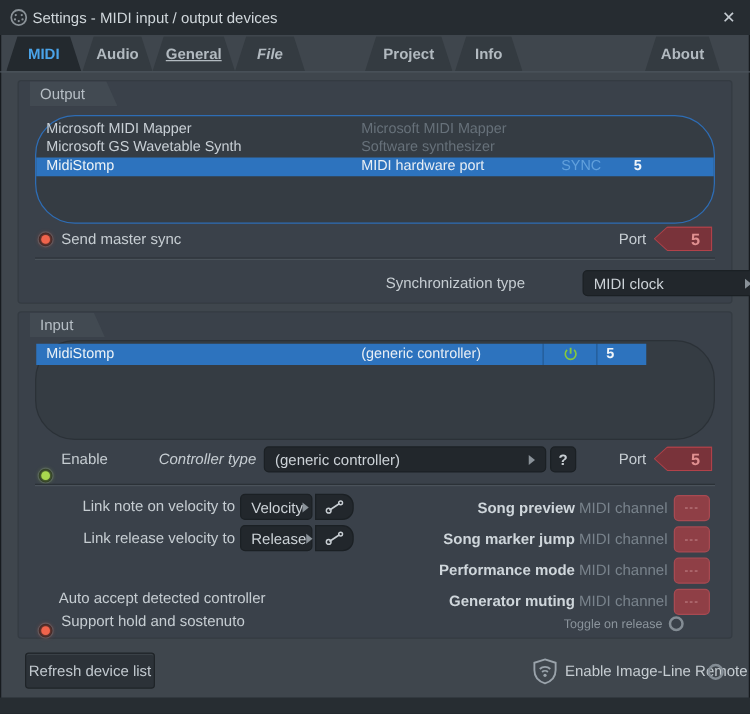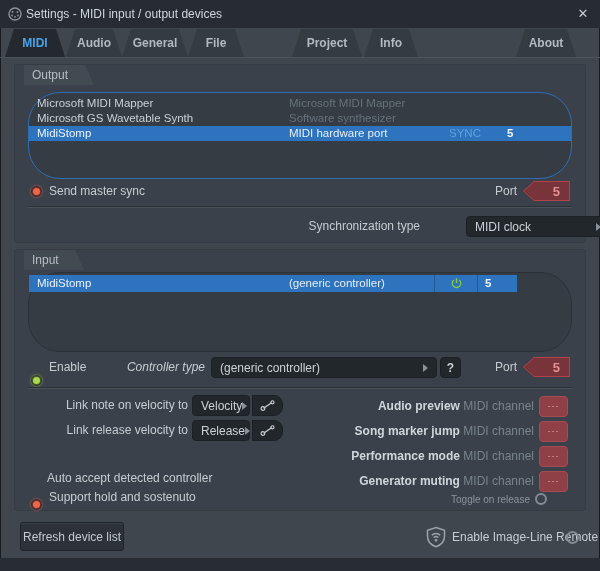--- a/index.html
+++ b/index.html
@@ -102,22 +102,22 @@
       <circle cx="4.6" cy="5" r="0.9" fill="#8a9298"></circle>
         <circle cx="9.4" cy="5" r="0.9" fill="#8a9298"></circle>
       <circle cx="7" cy="9.8" r="0.9" fill="#8a9298"></circle>
     </svg>
     <div class="abs title-text">Settings - MIDI input / output devices</div>
     <div class="abs close-x">✕</div>
   </div>
 
   <div class="abs tab active" style="left:5px;width:60px;">MIDI</div>
   <div class="abs tab" style="left:66px;width:56px;">Audio</div>
-  <div class="abs tab" style="left:122px;width:66px;">General</div>
-  <div class="abs tab" style="left:188px;width:56px;">File</div>
+  <div class="abs tab" style="left:122px;width:66px;text-decoration:underline;">General</div>
+  <div class="abs tab" style="left:188px;width:56px;font-style:italic;">File</div>
   <div class="abs tab" style="left:292px;width:70px;">Project</div>
   <div class="abs tab" style="left:364px;width:54px;">Info</div>
   <div class="abs tab" style="left:516px;width:60px;">About</div>
   <div class="abs tabline"></div>
 
   <div class="abs panel" style="left:14px;top:64px;width:572px;height:179px;"></div>
   <div class="abs grouptab" style="left:24px;top:65px;width:62px;">Output</div>
 
   <div class="abs list focus" style="left:28px;top:92px;width:544px;height:87px;padding-top:3px;">
     <div class="lrow">
@@ -208,21 +208,21 @@
       <circle cx="15" cy="3.4" r="1.7" fill="none" stroke="#c8ced3" stroke-width="1.3"></circle>
     </svg>
   </div>
 
   <div class="abs radio on-orange" style="left:30px;top:472px;"></div>
   <div class="abs llabel" style="left:47px;top:468px;">Auto accept detected controller</div>
   <div class="abs radio on-orange" style="left:30px;top:491px;"></div>
   <div class="abs llabel" style="left:49px;top:487px;">Support hold and sostenuto</div>
 
   <div class="abs rlabel" style="left:300px;top:396px;width:234px;">
-    <span class="nm">Audio preview</span>
+    <span class="nm">Song preview</span>
     <span class="sfx">MIDI channel</span>
   </div>
   <div class="abs chanbtn" style="left:539px;top:396px;">---</div>
 
   <div class="abs rlabel" style="left:300px;top:421px;width:234px;">
     <span class="nm">Song marker jump</span>
     <span class="sfx">MIDI channel</span>
   </div>
   <div class="abs chanbtn" style="left:539px;top:421px;">---</div>
 

